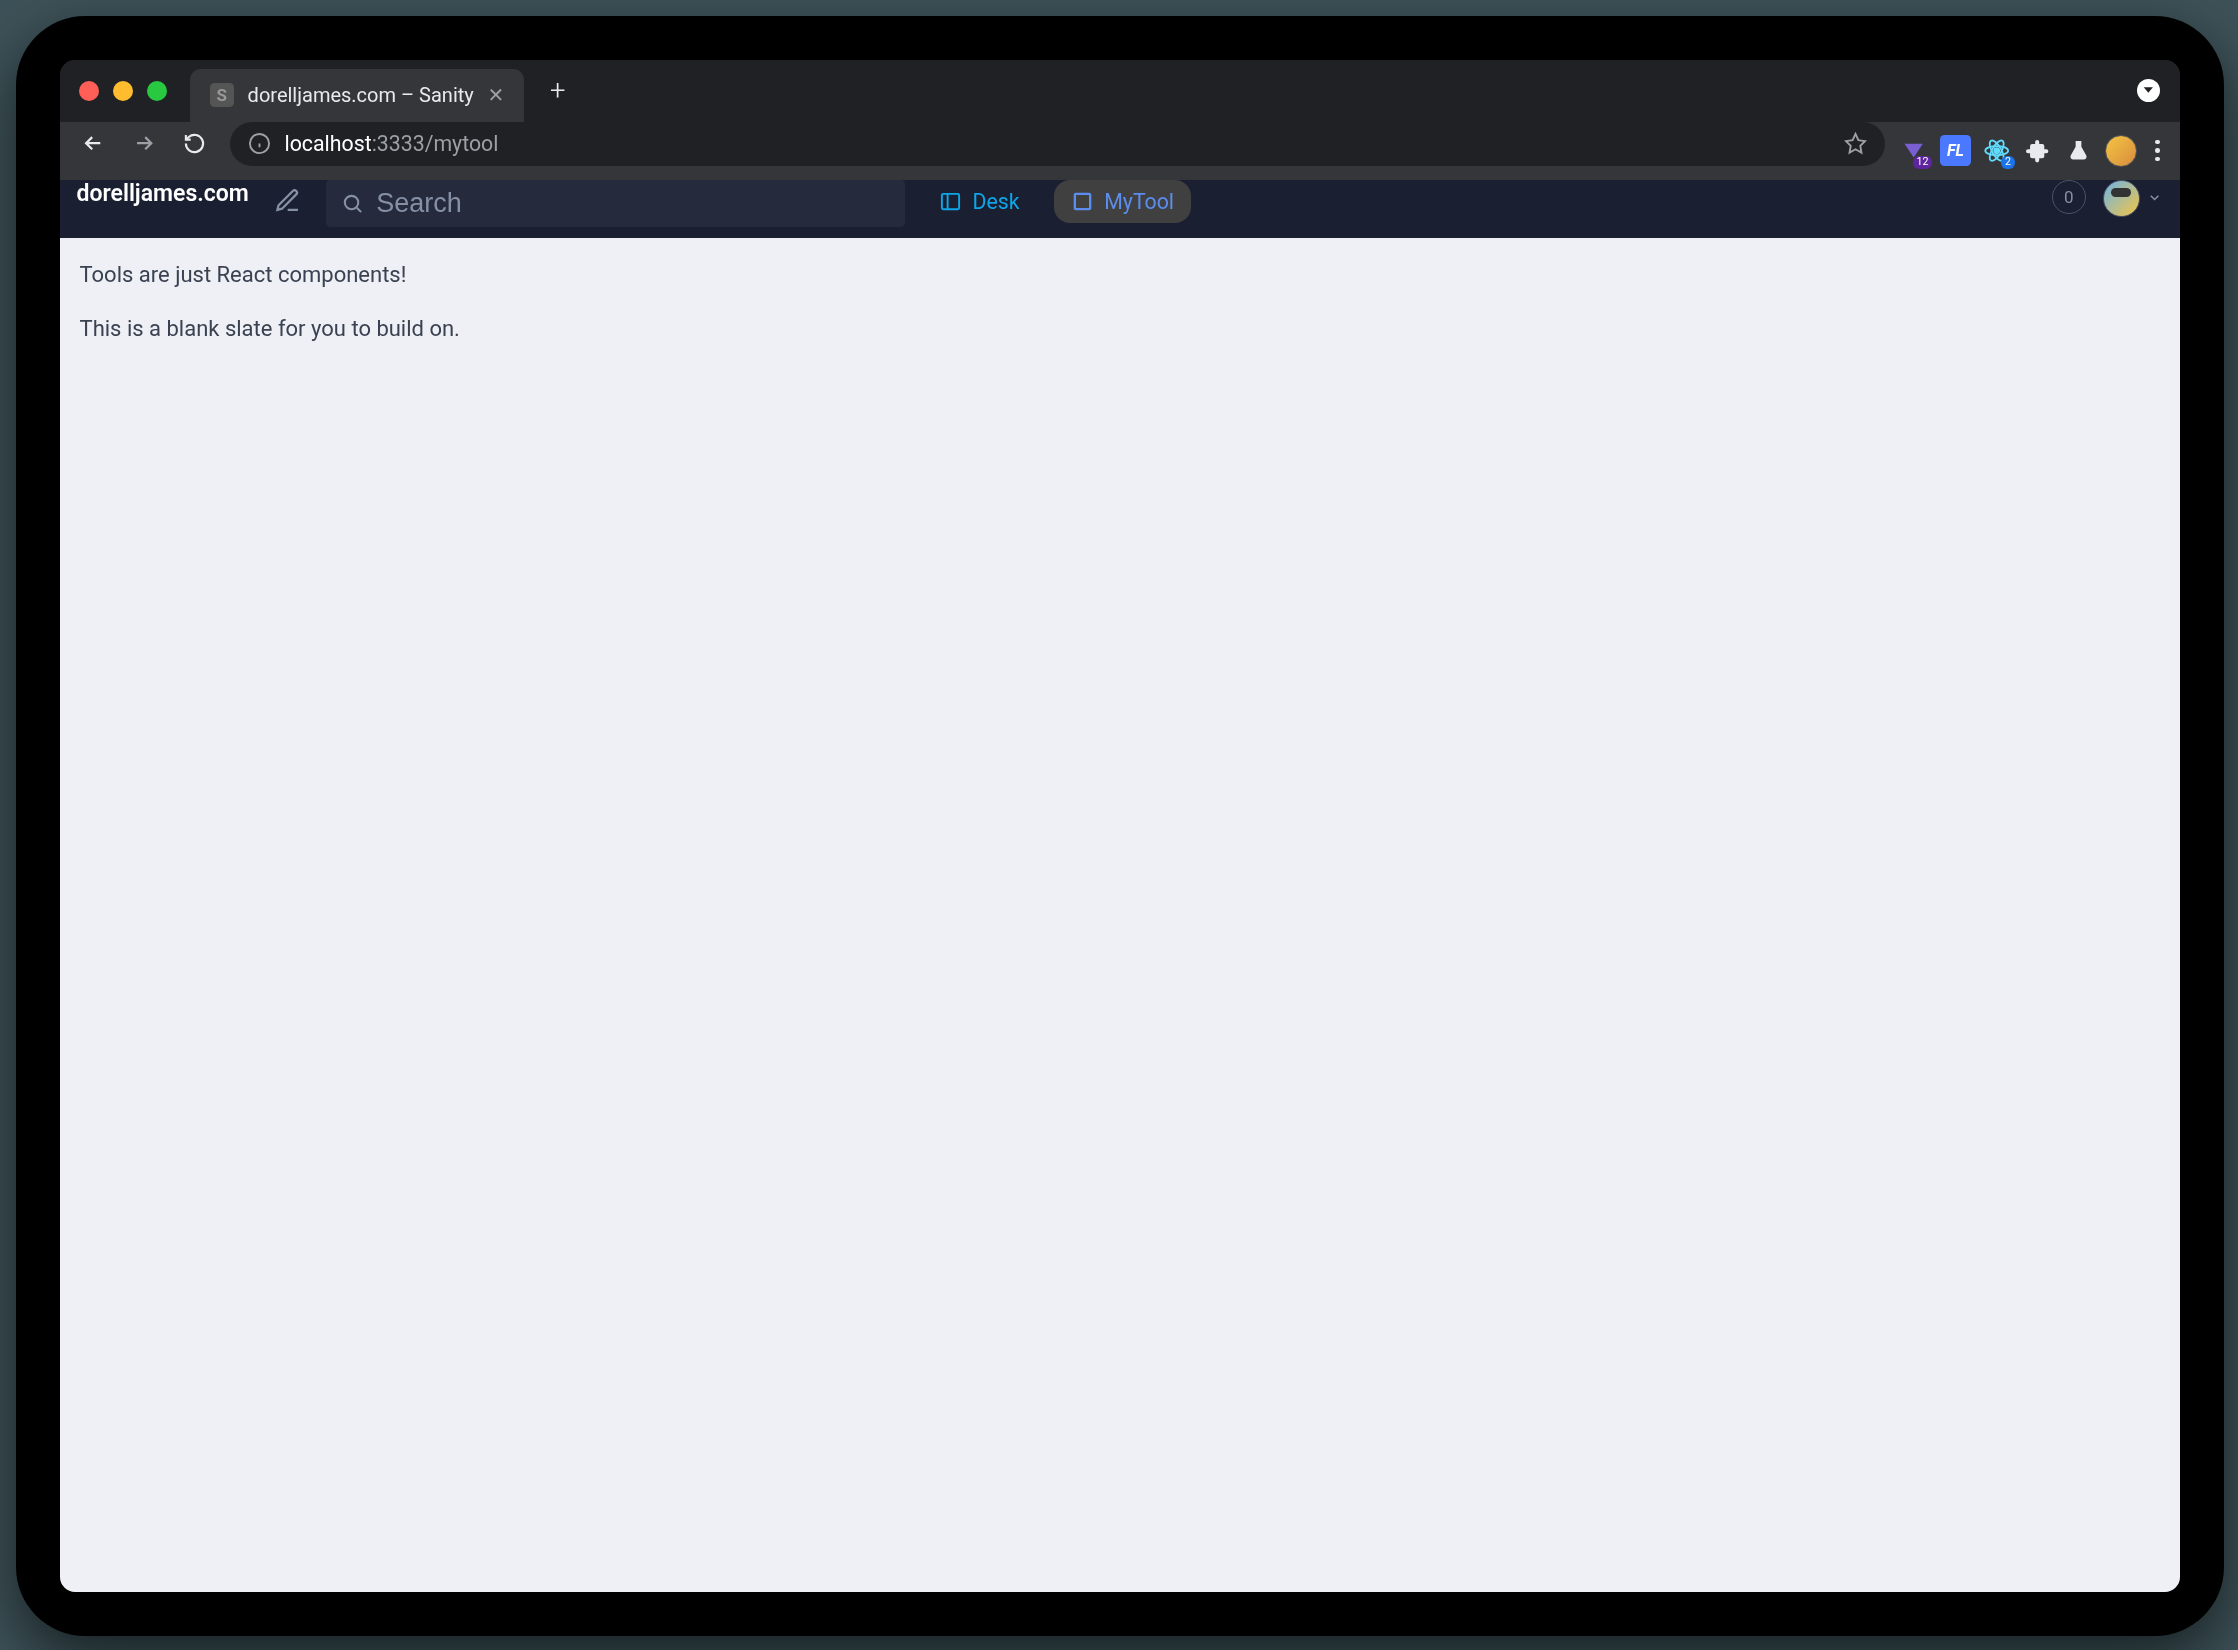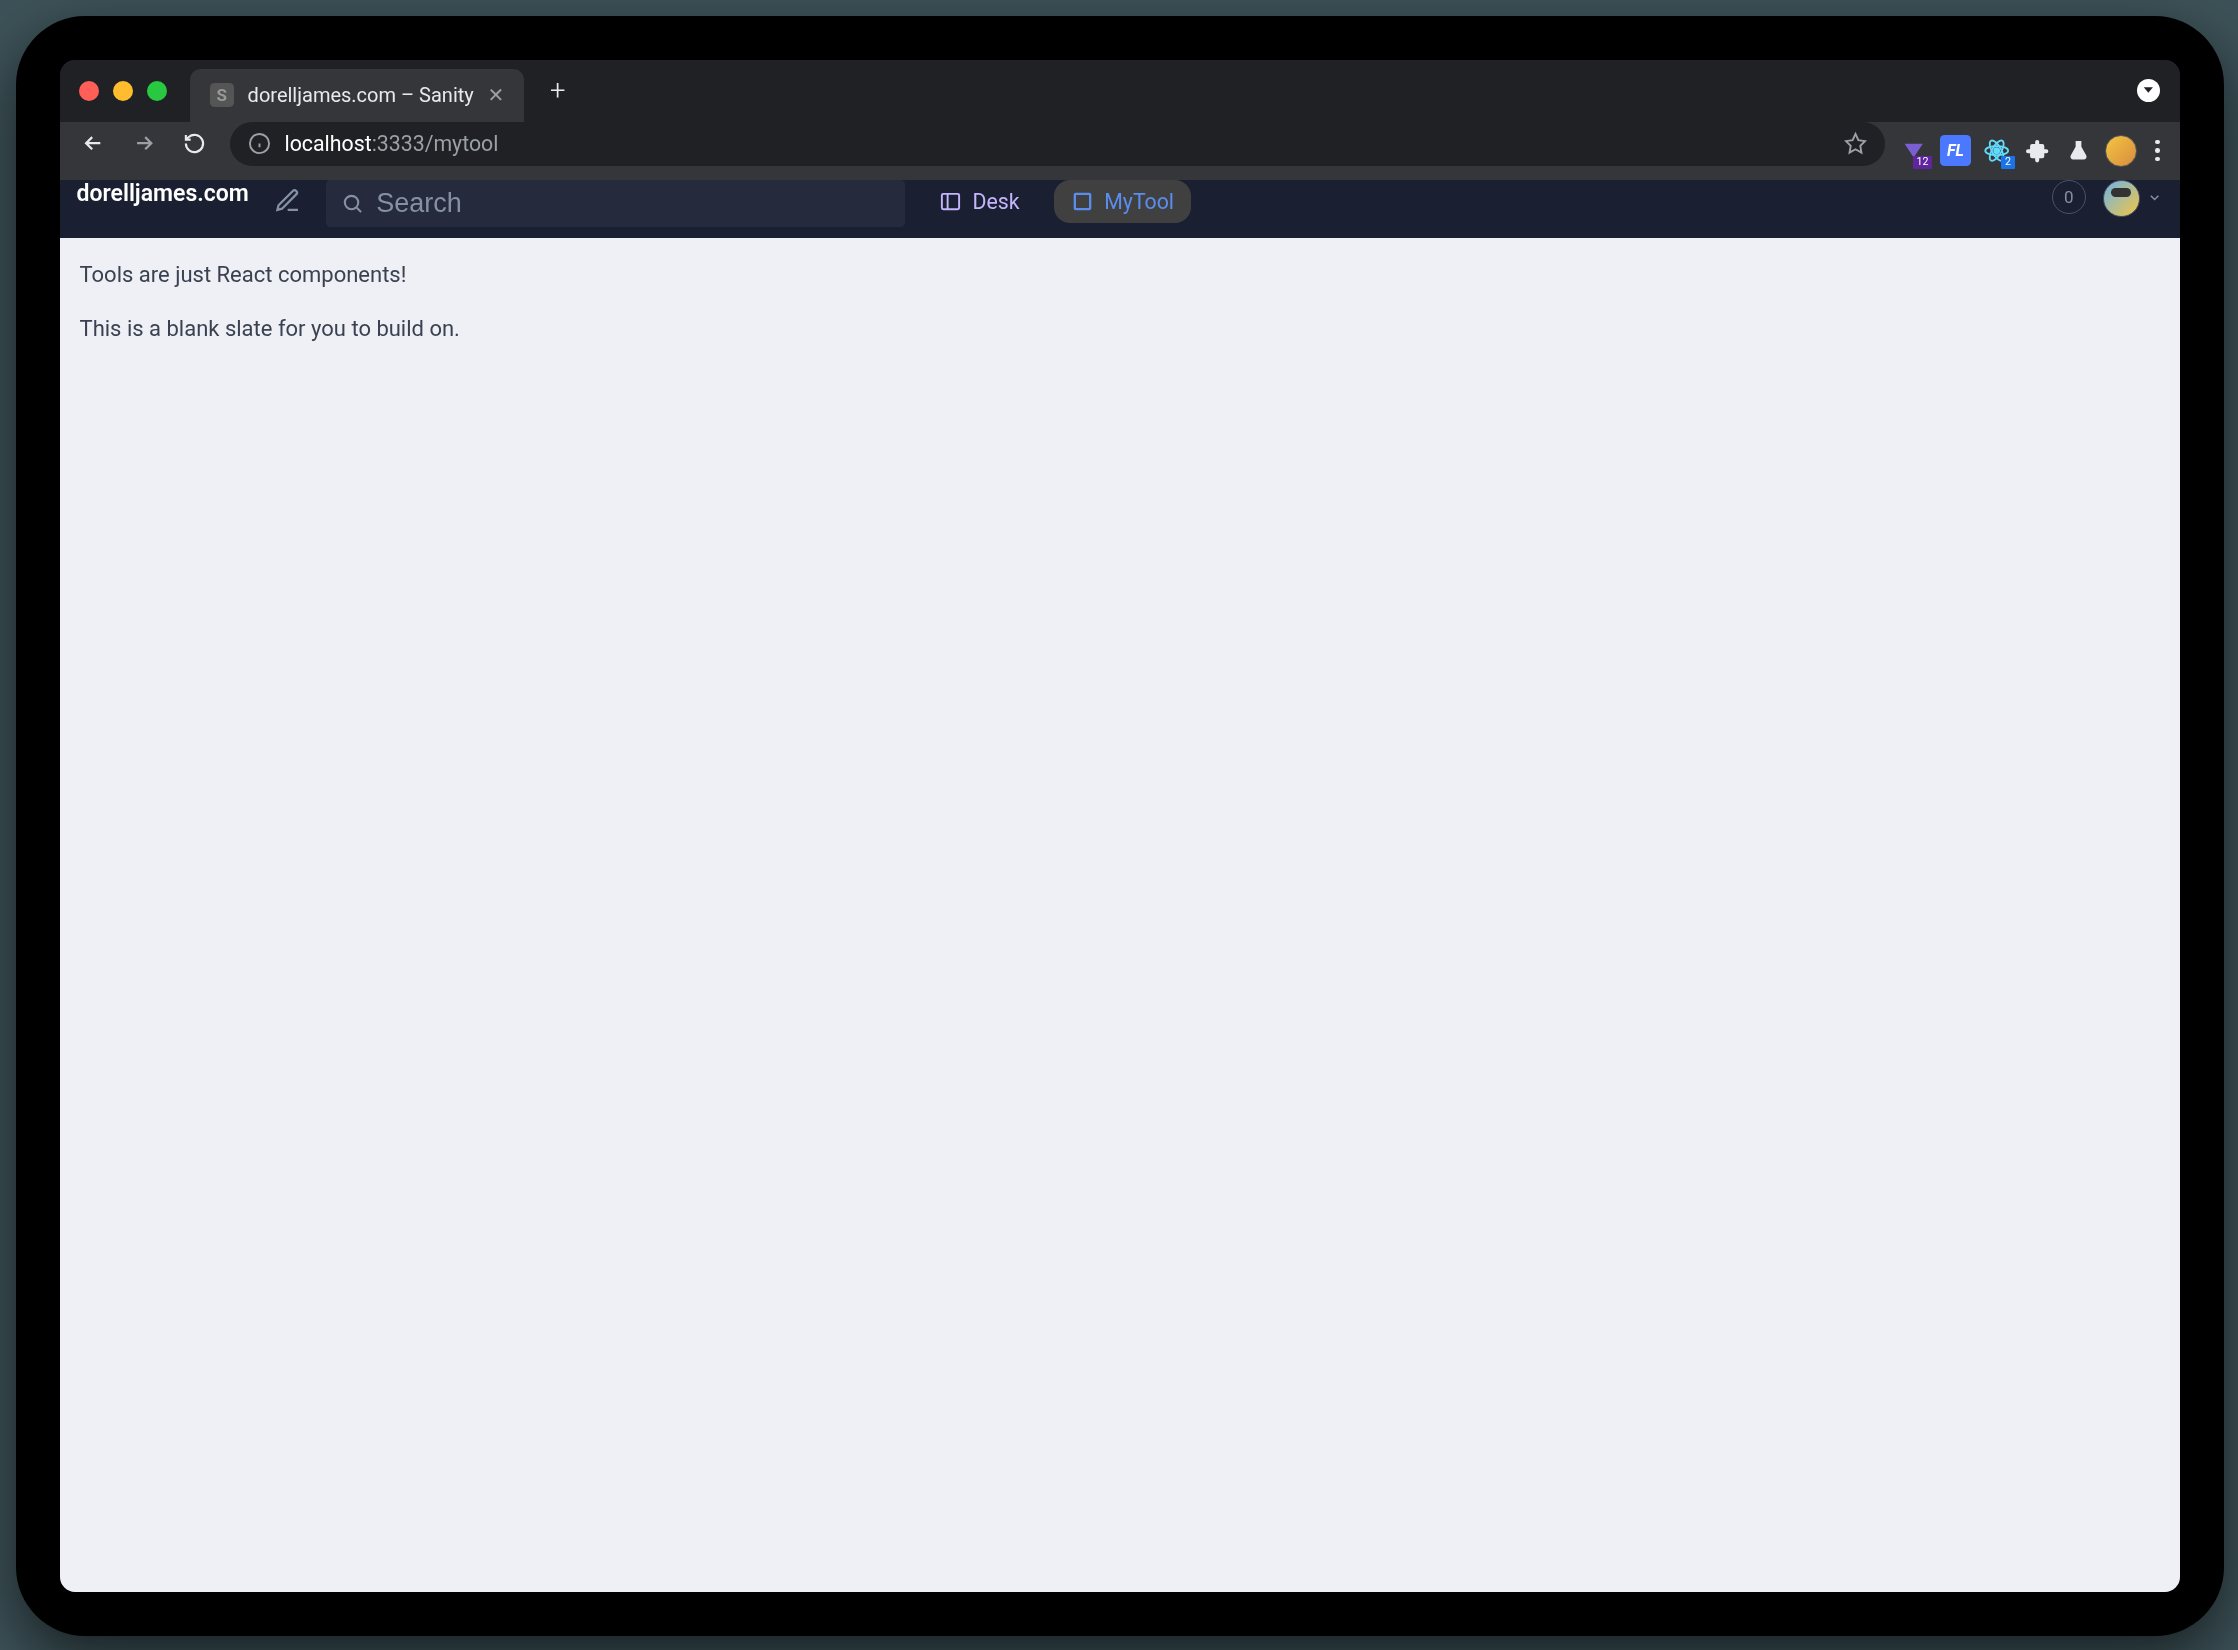--- a/index.html
+++ b/index.html
@@ -175,21 +175,21 @@
       position: relative;
     }
     .ext-badge {
       position: absolute;
       bottom: -3px;
       right: -3px;
       background: #5f259f;
       color: #fff;
       font-size: 10.7px;
       padding: 0.8px 3.8px;
-      border-radius: 1px;
+      border-radius: 6px;
       line-height: 1;
     }
     .ext-badge.blue { background: #1a73e8; }
     .profile-avatar {
       width: 32px;
       height: 32px;
       border-radius: 50%;
       background: linear-gradient(135deg, #f4c542, #d88c3e);
       border: 1.5px solid #555;
     }
@@ -246,21 +246,21 @@
       font-size: 27px;
       flex: 1;
     }
     .search-field input::placeholder { color: #8690a5; }
     .nav-tab {
       display: flex;
       align-items: center;
       gap: 10.7px;
       padding: 9.1px 17px;
       border-radius: 4.6px;
-      color: #c4b5fd;
+      color: #0ea5e9;
       font-size: 21.3px;
       cursor: pointer;
     }
     .nav-tab.active {
       background: #404040;
       color: #5b8def;
       border-radius: 16px;
     }
     .navbar-spacer { flex: 1; }
     .notif-badge {

